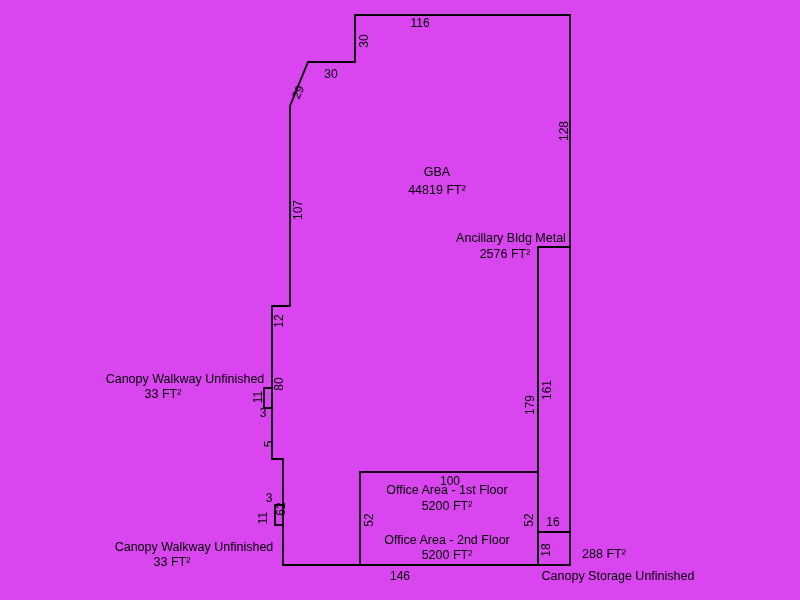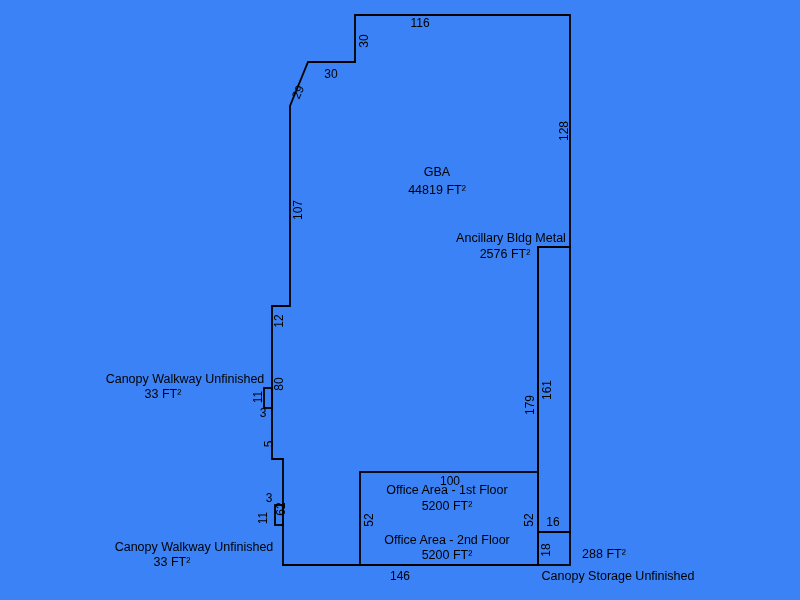--- a/index.html
+++ b/index.html
@@ -7,21 +7,21 @@
     padding: 0;
     width: 800px;
     height: 600px;
     background: #ffffff;
     font-family: "Liberation Sans", sans-serif;
   }
   .sketch-wrap {
     width: 800px;
     height: 600px;
     overflow: hidden;
-    background: #3b82f6;
+    background: #d946ef;
   }
   svg text {
     fill: #000000;
     font-family: "Liberation Sans", sans-serif;
   }
   .dim {
     font-size: 12px;
     text-anchor: middle;
   }
   .area {

